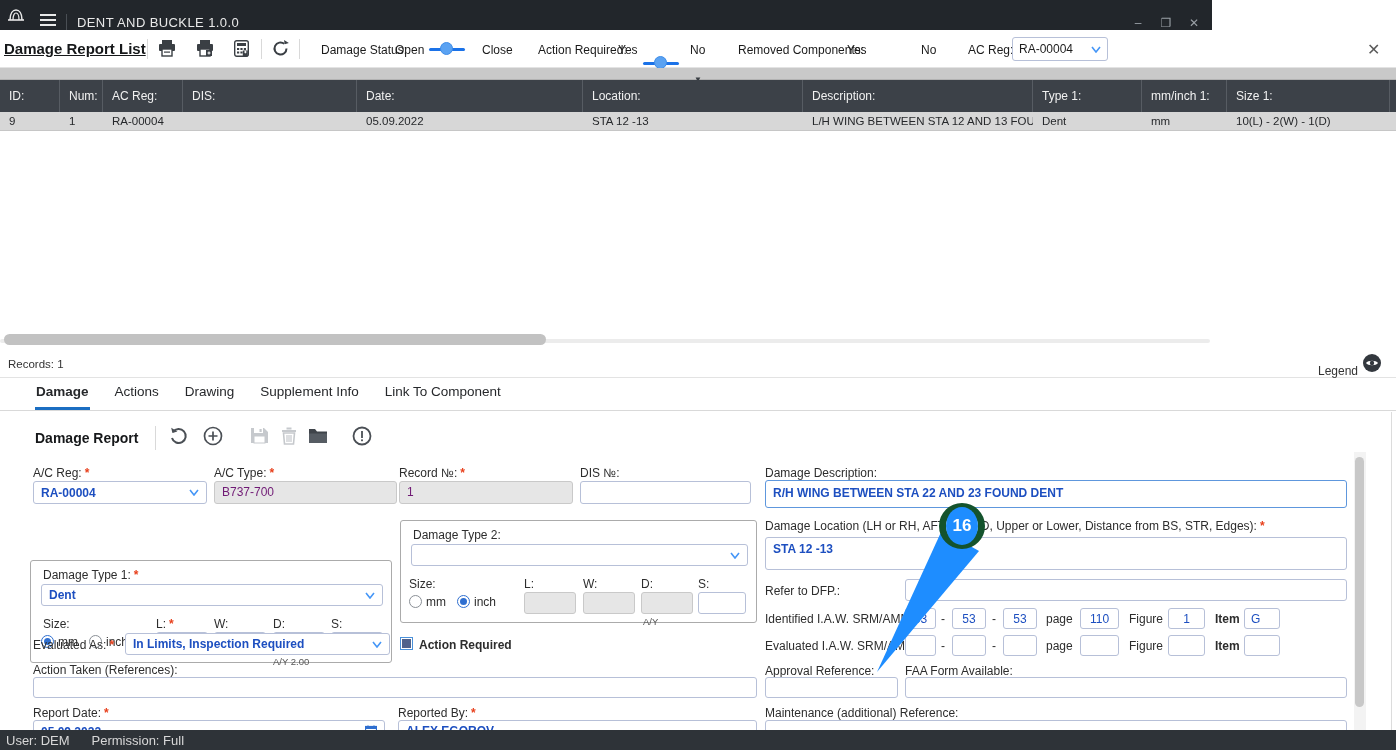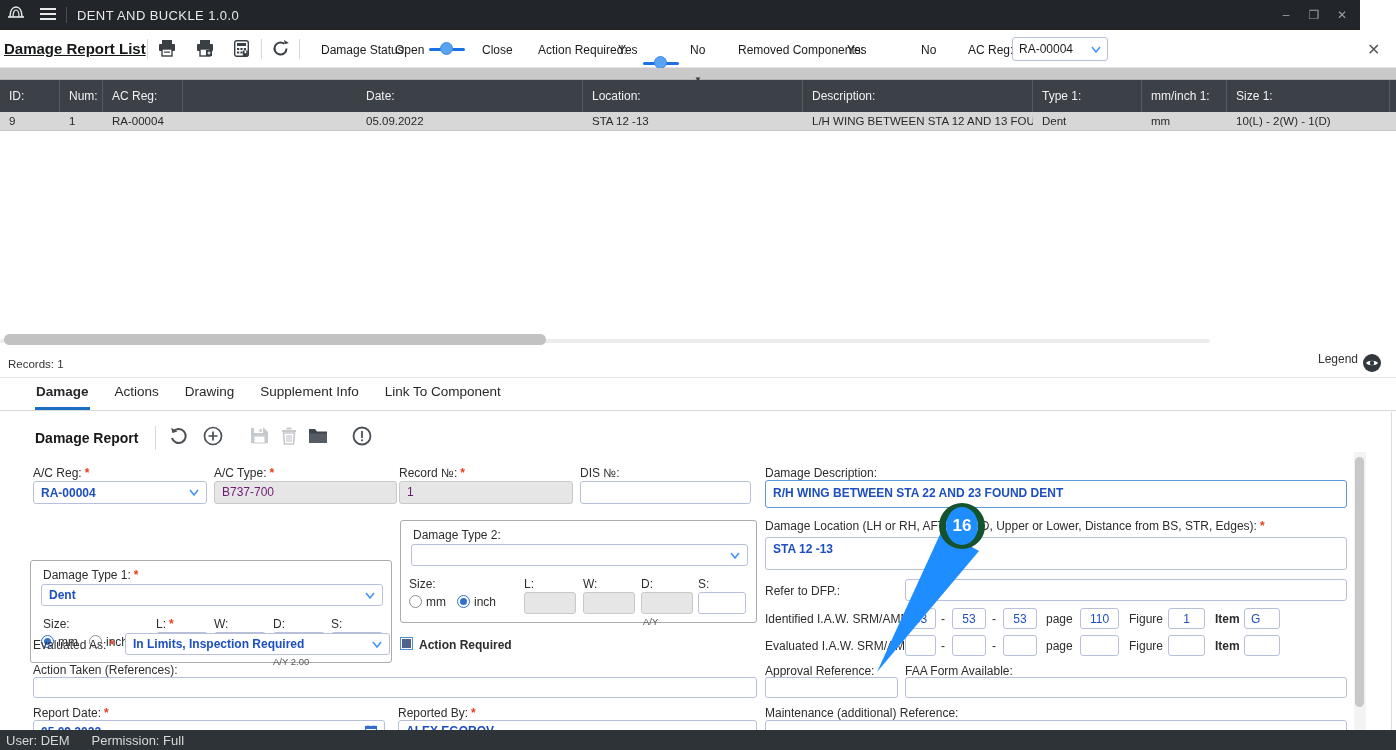--- a/index.html
+++ b/index.html
@@ -1,20 +1,20 @@
 <!DOCTYPE html>
 <html><head>
 <meta charset="utf-8">
 <style>
   * { margin:0; padding:0; box-sizing:border-box; }
   html,body { width:1396px; height:750px; }
   body { font-family:"Liberation Sans", sans-serif; background:#fff; position:relative; overflow:hidden; color:#2d2d2d; }
   .abs { position:absolute; }
   
-  .titlebar { left:0; top:0; width:1360px; height:30px; background:#22262b; display:flex; align-items:center; }
+  .titlebar { left:0; top:0; width:1212px; height:30px; background:#22262b; display:flex; align-items:flex-end; }
   .titlebar .title { color:#e9e9e9; font-size:13px; letter-spacing:.4px; }
   .tb-divider { width:1px; height:16px; background:#4a4f55; margin:0 10px; }
   .win-btn { color:#9aa0a6; font-size:12px; width:28px; text-align:center; cursor:default; }
   
   .toolbar { left:0; top:30px; width:1396px; height:38px; background:#fff; border-bottom:1px solid #e3e3e3; }
   .toolbar-title { font-size:15px; font-weight:bold; color:#16181a; }
   .v-div { width:1px; background:#d9d9d9; }
   .tb-label { font-size:12px; color:#1a1a1a; }
   .toggle { width:36px; height:14px; position:relative; }
   .toggle .track { position:absolute; left:0; right:0; top:6px; height:3px; border-radius:2px; background:#1b72e8; }
@@ -177,20 +177,21 @@
   </div>
   <span class="abs close-x" style="left:1367px; top:10px;">✕</span>
 </div>
 
 <div class="abs splitter"><span>▼</span></div>
 
 <div class="abs grid-header">
   <div class="gh-cell" style="left:0; width:60px;">ID:</div>
   <div class="gh-cell" style="left:60px; width:43px;">Num:</div>
   <div class="gh-cell" style="left:103px; width:80px;">AC Reg:</div>
+  <div class="gh-cell" style="left:183px; width:174px;">DIS:</div>
   <div class="gh-cell" style="left:357px; width:226px;">Date:</div>
   <div class="gh-cell" style="left:583px; width:220px;">Location:</div>
   <div class="gh-cell" style="left:803px; width:230px;">Description:</div>
   <div class="gh-cell" style="left:1033px; width:109px;">Type 1:</div>
   <div class="gh-cell" style="left:1142px; width:85px;">mm/inch 1:</div>
   <div class="gh-cell" style="left:1227px; width:163px;">Size 1:</div>
   <div class="gh-cell" style="left:1390px; width:6px; border-right:none;">T</div>
 </div>
 <div class="abs grid-row">
   <div class="gr-cell" style="left:0; width:60px;">9</div>
@@ -203,21 +204,21 @@
   <div class="gr-cell" style="left:1033px; width:109px;">Dent</div>
   <div class="gr-cell" style="left:1142px; width:85px;">mm</div>
   <div class="gr-cell" style="left:1227px; width:163px;">10(L) - 2(W) - 1(D)</div>
 </div>
 
 <div class="abs hscroll-track"></div>
 <div class="abs hscroll-thumb"></div>
 
 <div class="abs records-row">
   <span class="abs small-text" style="left:8px; top:10px;">Records: 1</span>
-  <span class="abs" style="left:1318px; top:4px; font-size:12px; color:#333;">Legend</span>
+  <span class="abs" style="left:1318px; top:16px; font-size:12px; color:#333;">Legend</span>
   <span class="abs icon-btn" style="left:1362px; top:5px;">
     <svg width="20" height="20" viewBox="0 0 20 20">
         <circle cx="10" cy="10" r="9" fill="#33383e"></circle>
         <path d="M4 10 C6 7 14 7 16 10 C14 13 6 13 4 10 Z" fill="#fff"></path>
         <circle cx="10" cy="10" r="2.2" fill="#33383e"></circle>
       </svg>
   </span>
 </div>
 
 <div class="abs tabbar">

